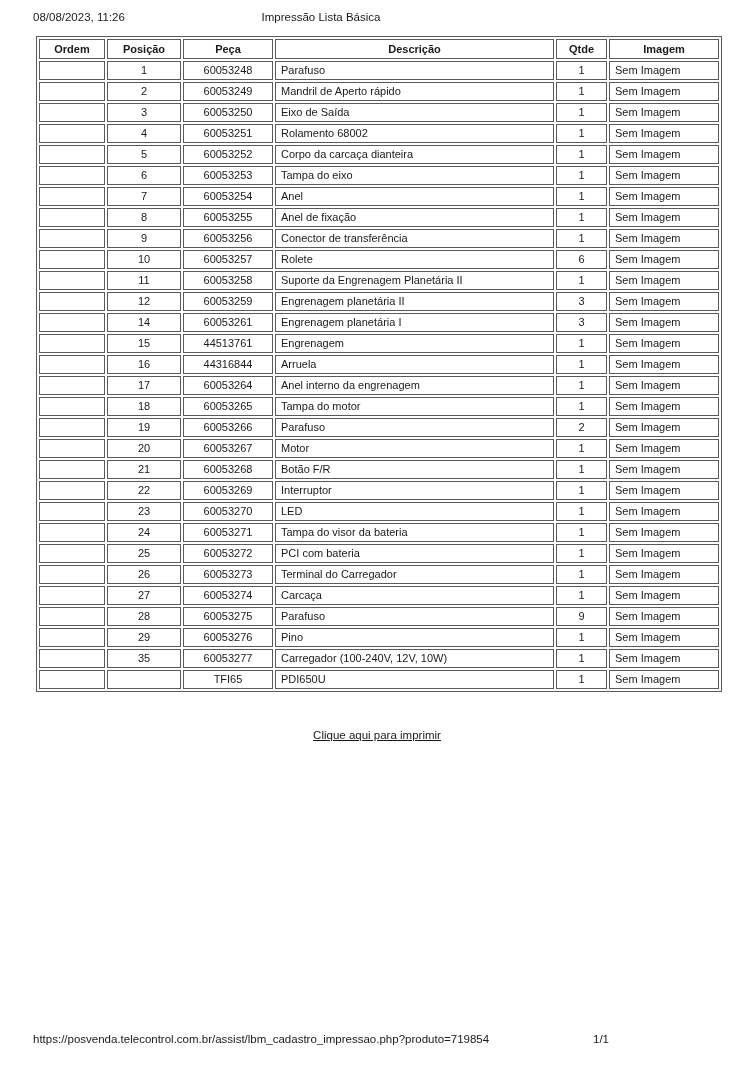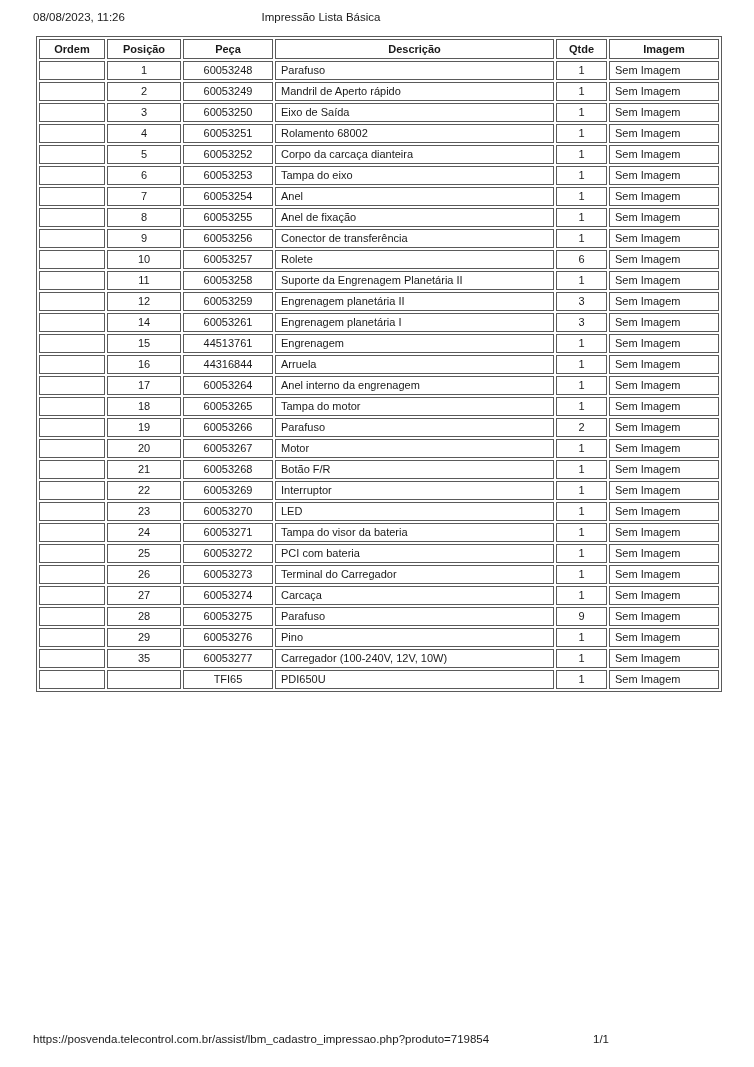--- a/index.html
+++ b/index.html
@@ -320,19 +320,22 @@
           <td class="al-c"></td>
           <td class="al-c"></td>
           <td class="al-c">TFI65</td>
           <td class="al-l">PDI650U</td>
           <td class="al-c">1</td>
           <td class="al-l">Sem Imagem</td>
         </tr>
       </tbody>
   </table>
 
+  <div class="print-link-wrap">
+    <a class="print-link">Clique aqui para imprimir</a>
+  </div>
 
   <div class="bottom-bar">
     <span class="footer-url">https://posvenda.telecontrol.com.br/assist/lbm_cadastro_impressao.php?produto=719854</span>
     <span class="footer-page">1/1</span>
   </div>
 
 </div>
 
 </body></html>

